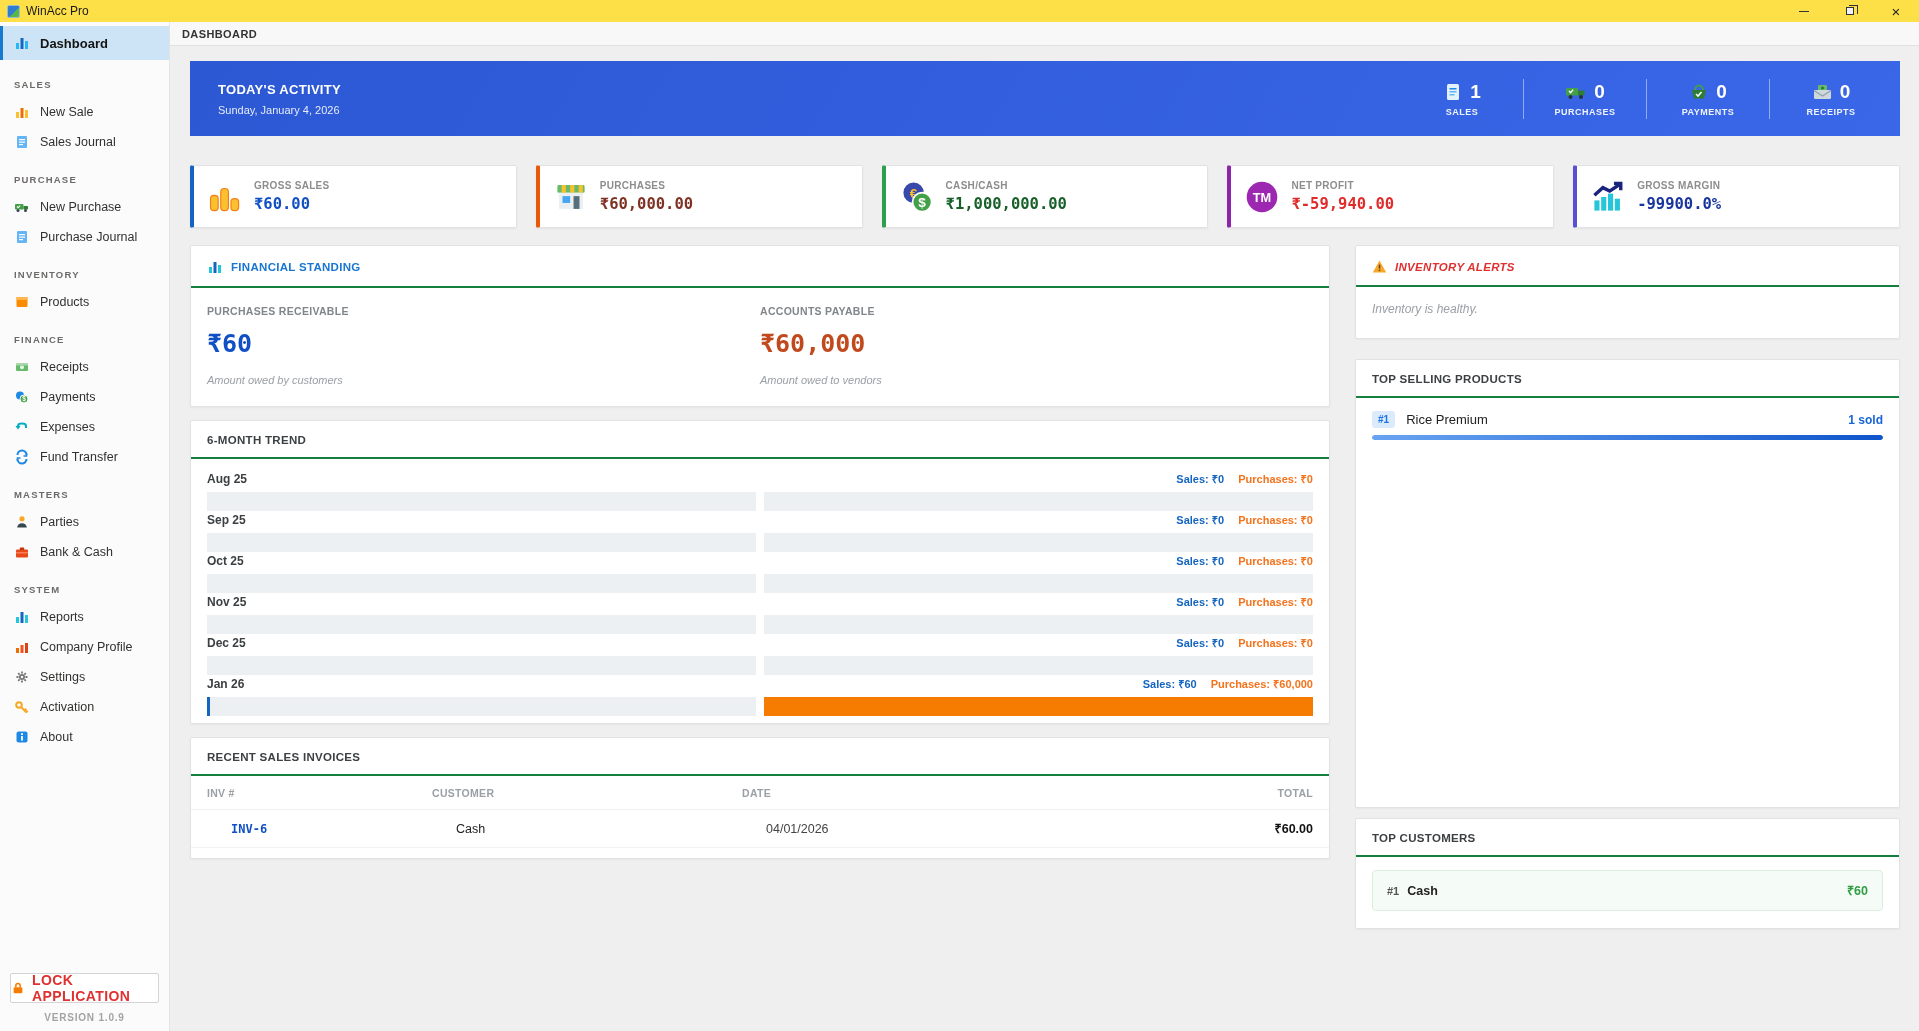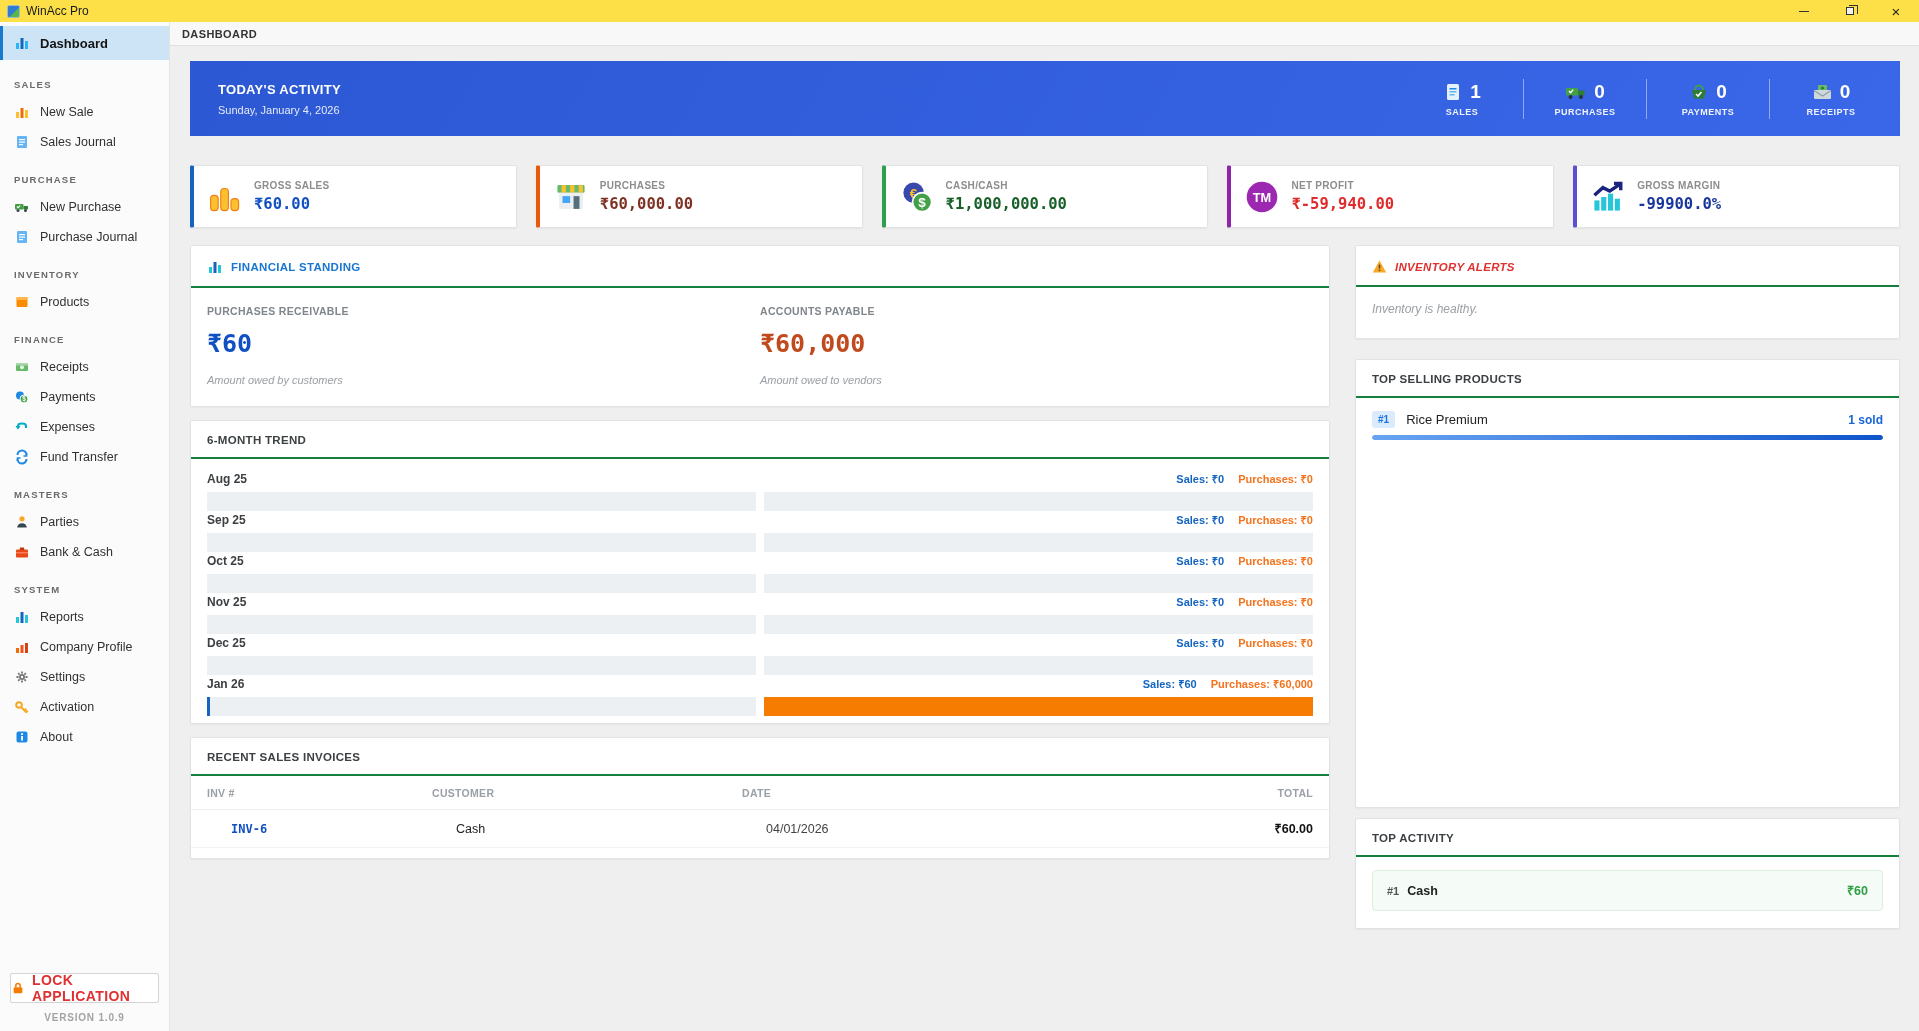--- a/index.html
+++ b/index.html
@@ -620,21 +620,21 @@
                   <span class="prod-sold">1 sold</span>
                 </div>
                 <div class="prod-bar-track">
                   <div class="prod-bar" style="width: 100%;"></div>
                 </div>
               </div>
             </div>
 
             <div class="panel customers-panel">
               <div class="panel-header">
-                <span>TOP ACTIVITY</span>
+                <span>TOP CUSTOMERS</span>
               </div>
               <div class="cust-item">
                 <span class="cust-rank">#1</span>
                 <span class="cust-name">Cash</span>
                 <span class="cust-amt">₹60</span>
               </div>
             </div>
           </div>
         </div>
 

